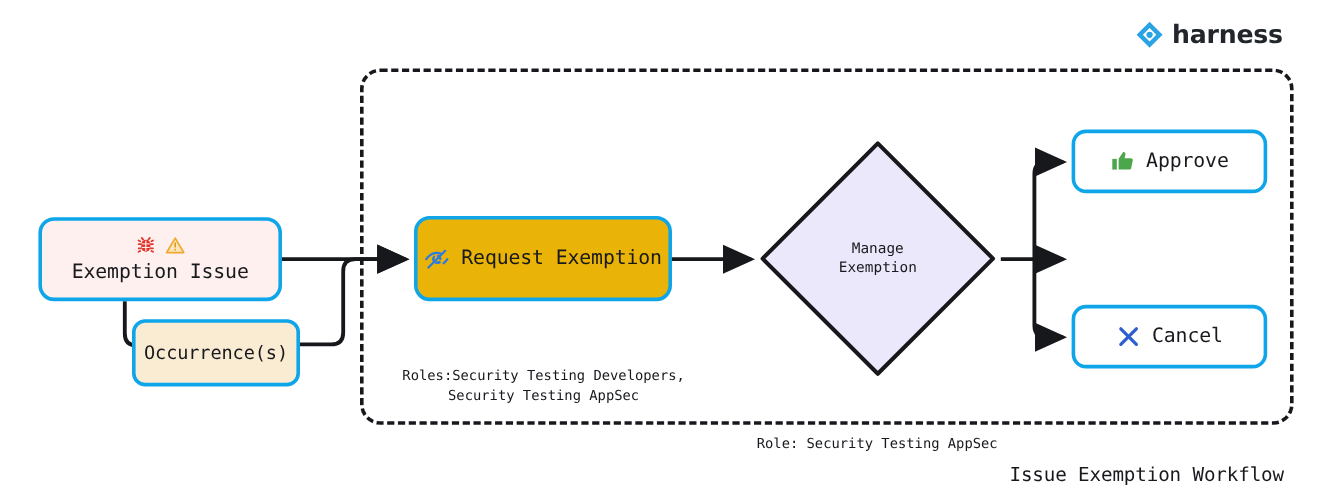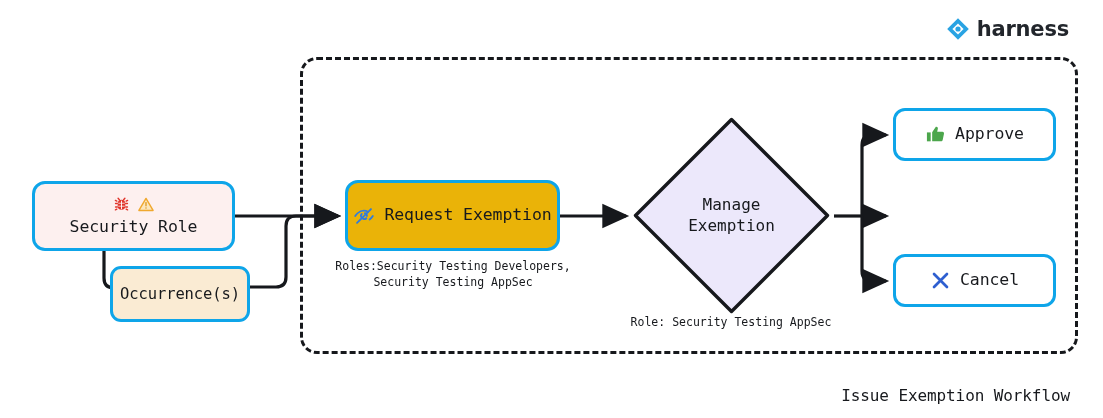--- a/index.html
+++ b/index.html
@@ -140,34 +140,35 @@
   #node-manage-exemption .diamond-label {
     position: absolute;
     left: 0;
     top: 0;
     width: 205px;
     height: 205px;
     display: flex;
     align-items: center;
     justify-content: center;
     text-align: center;
-    font-size: 16px;
+    font-size: 12px;
     line-height: 1.3;
     color: #17191d;
     white-space: pre-line;
   }
 
   
   .caption {
     position: absolute;
     text-align: center;
     font-size: 11.5px;
     line-height: 1.35;
     color: #17191d;
     white-space: pre-line;
+    margin-top: 47px;
   }
   #caption-request-exemption {
     left: 335px;
     top: 259px;
     width: 236px;
   }
   #caption-manage-exemption {
     left: 611px;
     top: 315px;
     width: 240px;
@@ -238,21 +239,21 @@
         <rect x="6.6" y="5.4" width="10.8" height="14" rx="5.4" fill="#E0352B"></rect>
         <path d="M12 6.6v12" stroke="#ffffff" stroke-width="1.3"></path>
         <path d="M7.4 10.2h9.2M7.4 14.4h9.2" stroke="#ffffff" stroke-width="1.1"></path>
       </svg>
       <svg width="18" height="17" viewBox="0 0 24 24">
         <path d="M12 3.4 22 20.4H2Z" fill="#FBE6BE" stroke="#F0A82E" stroke-width="2" stroke-linejoin="round"></path>
         <path d="M12 9.3v4.6" stroke="#E09A22" stroke-width="1.9" stroke-linecap="round"></path>
         <circle cx="12" cy="17" r="1.1" fill="#E09A22"></circle>
       </svg>
     </div>
-    <span class="ntext">Security Role</span>
+    <span class="ntext">Exemption Issue</span>
   </div>
 
   <div class="node" id="node-occurrences">
     <span class="ntext">Occurrence(s)</span>
   </div>
 
   <div class="node" id="node-request-exemption">
     <div class="node-inner">
       <svg width="22" height="22" viewBox="0 0 24 24">
         <g fill="none" stroke="#2E7BE0" stroke-width="2" stroke-linecap="round" stroke-linejoin="round">

